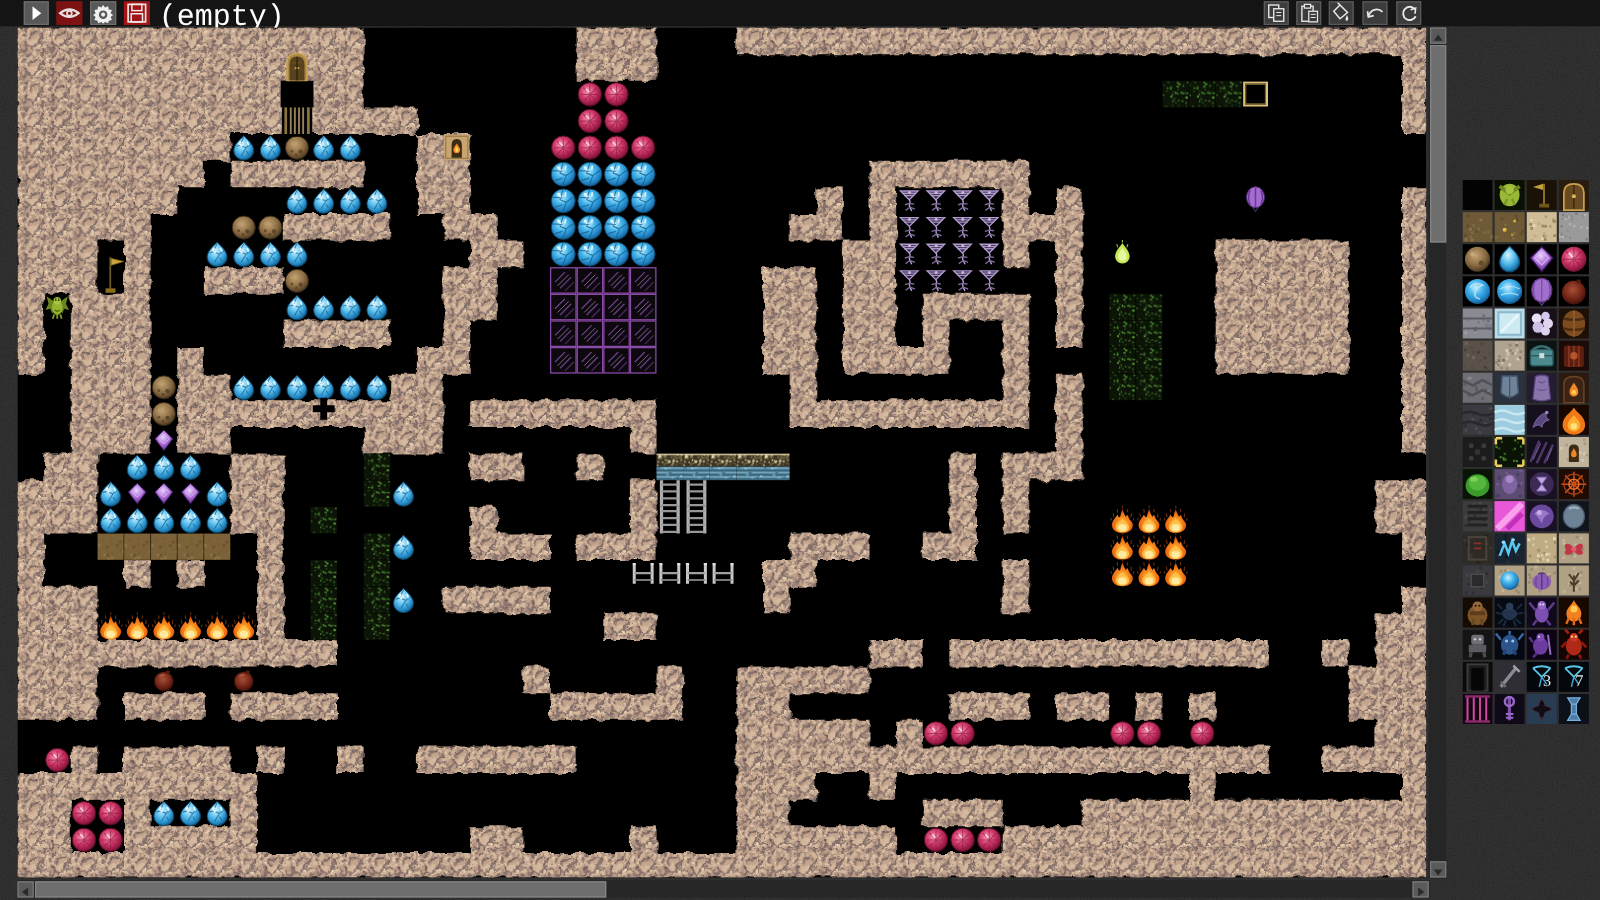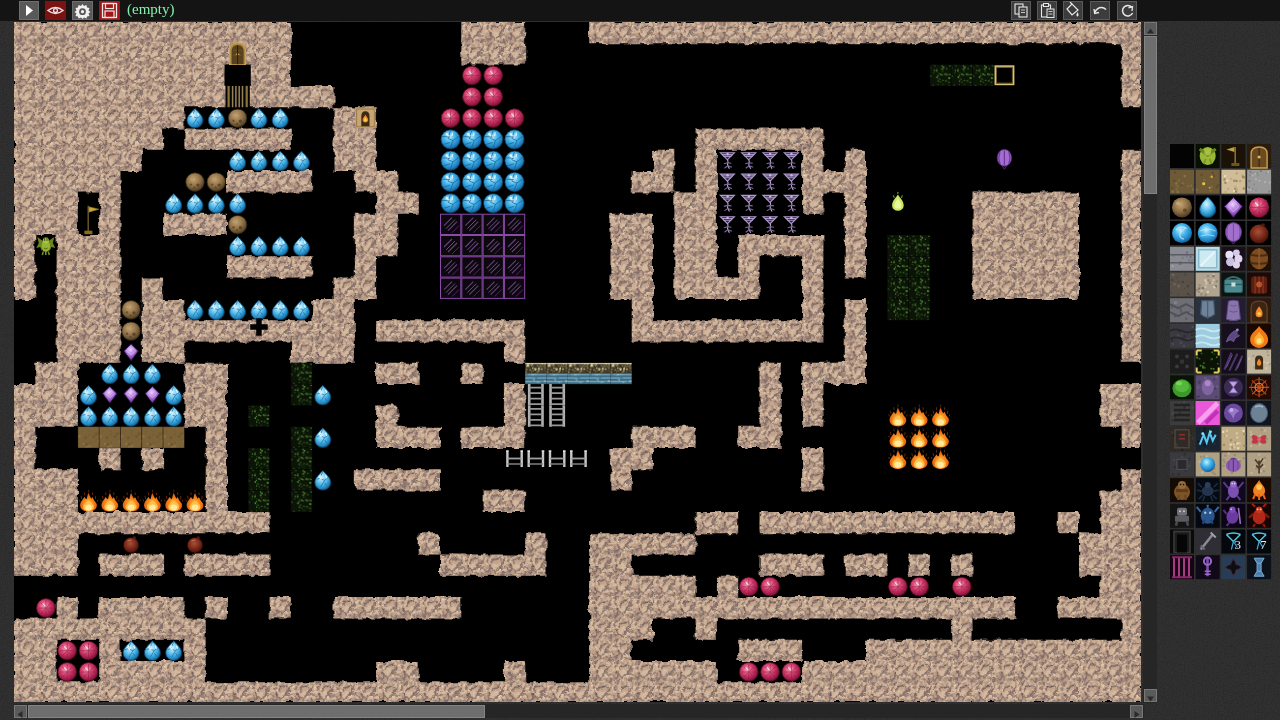--- a/index.html
+++ b/index.html
@@ -29,21 +29,21 @@
       </g>
       <circle cx="9.5" cy="9.7" r="3.4" fill="#585858"></circle>
       <circle cx="9.5" cy="9.7" r="1.6" fill="#f0f0f0"></circle>
     </svg></div>
 <div style="position:absolute;left:99px;top:1px;width:21px;height:19px;background:#a01616;box-sizing:border-box">
   <svg width="21" height="19">
       <rect x="3.5" y="2.5" width="14" height="14" fill="none" stroke="#f0e8e8" stroke-width="1.3"></rect>
       <rect x="6.5" y="2.5" width="8" height="5" fill="none" stroke="#f0e8e8" stroke-width="1.2"></rect>
       <rect x="6" y="10" width="9" height="6.5" fill="none" stroke="#f0e8e8" stroke-width="1.2"></rect>
     </svg></div>
-<div style="position:absolute;left:127px;top:1px;font-family:Liberation Serif, serif;font-size:15px;color:#86efac">(empty)</div>
+<div style="position:absolute;left:127px;top:1px;font-family:Liberation Mono, monospace;font-size:24px;color:#ffffff">(empty)</div>
 <div style="position:absolute;left:1011px;top:1px;width:20px;height:19px;background:#3c3c3c;border:1px solid #5a5a5a;box-sizing:border-box"><svg width="18" height="17">
       <rect x="3" y="2" width="8" height="10" fill="none" stroke="#e8e8e8" stroke-width="1.1"></rect>
       <rect x="7" y="5" width="8" height="10" fill="#3c3c3c" stroke="#e8e8e8" stroke-width="1.1"></rect>
       <path d="M9 8 L13 8 M9 10.5 L13 10.5" stroke="#e8e8e8" stroke-width="0.8"></path>
     </svg></div>
 <div style="position:absolute;left:1037px;top:1px;width:20px;height:19px;background:#3c3c3c;border:1px solid #5a5a5a;box-sizing:border-box"><svg width="18" height="17">
       <rect x="3.5" y="3" width="9" height="12" fill="none" stroke="#e8e8e8" stroke-width="1.1"></rect>
       <rect x="5.5" y="1.5" width="5" height="3" fill="#3c3c3c" stroke="#e8e8e8" stroke-width="1"></rect>
       <rect x="9" y="7" width="7" height="8.5" fill="#3c3c3c" stroke="#e8e8e8" stroke-width="1"></rect>
       <path d="M10.5 9.5 L14.5 9.5 M10.5 12 L14.5 12" stroke="#e8e8e8" stroke-width="0.8"></path>

